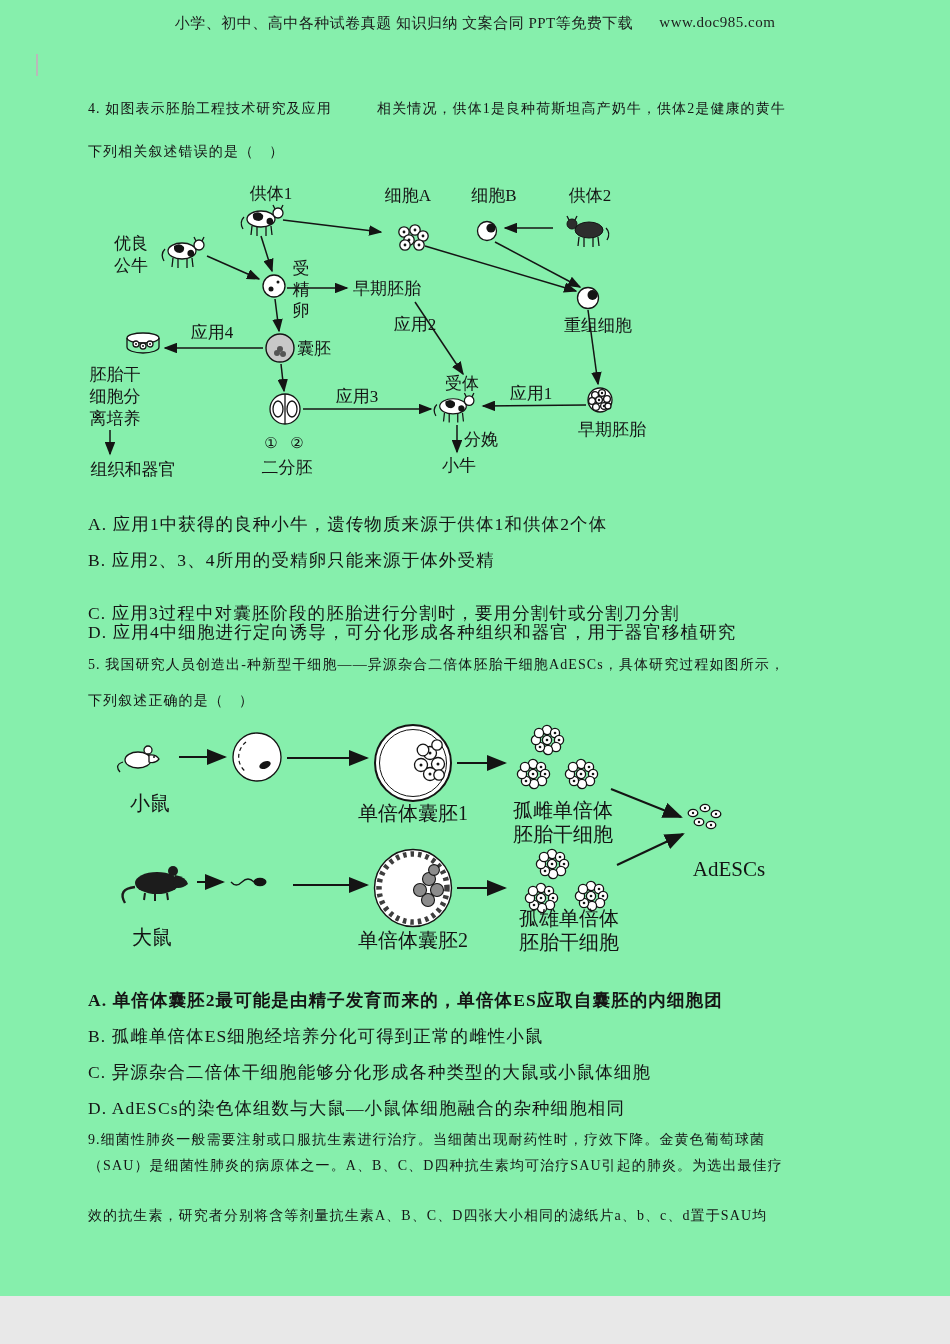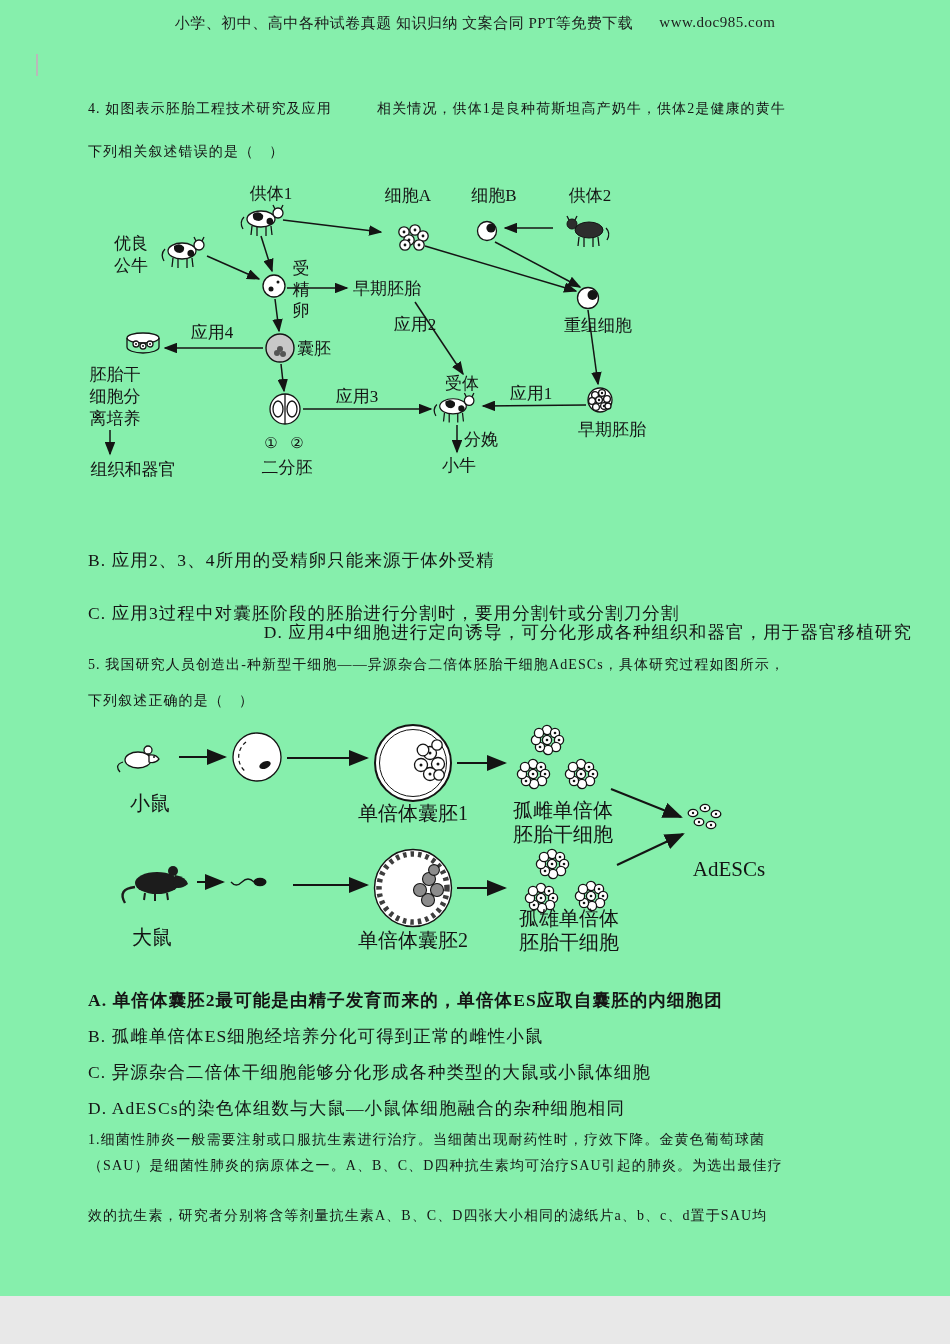--- a/index.html
+++ b/index.html
@@ -182,23 +182,24 @@
     <text x="377" y="211" class="dlabel">受体</text>
     <text x="446" y="221" class="dlabel">应用1</text>
     <text x="527" y="257" class="dlabel">早期胚胎</text>
     <text x="186" y="270" class="dlabel" style="font-size:15px">①</text>
     <text x="212" y="270" class="dlabel" style="font-size:15px">②</text>
     <text x="202" y="295" class="dlabel">二分胚</text>
     <text x="396" y="267" class="dlabel">分娩</text>
     <text x="374" y="293" class="dlabel">小牛</text>
   </svg>
 
+  <div class="opt" style="top:512px;">A. 应用1中获得的良种小牛，遗传物质来源于供体1和供体2个体</div>
   <div class="opt" style="top:548px;">B. 应用2、3、4所用的受精卵只能来源于体外受精</div>
   <div class="opt" style="top:601px;">C. 应用3过程中对囊胚阶段的胚胎进行分割时，要用分割针或分割刀分割</div>
-  <div class="opt" style="top:620px;text-align:right;">D. 应用4中细胞进行定向诱导，可分化形成各种组织和器官，用于器官移植研究</div>
+  <div class="opt" style="top:620px;">D. 应用4中细胞进行定向诱导，可分化形成各种组织和器官，用于器官移植研究</div>
 
   <div class="line" style="top:656px;">5. 我国研究人员创造出-种新型干细胞——异源杂合二倍体胚胎干细胞AdESCs，具体研究过程如图所示，</div>
   <div class="line" style="top:692px;">下列叙述正确的是（　）</div>
 
   <svg class="dsvg" style="left:95px;top:715px;" width="690" height="258" viewBox="0 0 690 258">
     <defs>
       <g id="colony">
         <g class="shape" stroke-width="1.1">
           <circle cx="0" cy="-9" r="4.6"></circle>
             <circle cx="8" cy="-6" r="4.6"></circle>
@@ -320,18 +321,18 @@
     <text x="318" y="232" class="dlabel2">单倍体囊胚2</text>
     <text x="474" y="210" class="dlabel2">孤雄单倍体</text>
     <text x="474" y="234" class="dlabel2">胚胎干细胞</text>
   </svg>
 
   <div class="opt" style="top:988px;font-weight:bold;">A. 单倍体囊胚2最可能是由精子发育而来的，单倍体ES应取自囊胚的内细胞团</div>
   <div class="opt" style="top:1024px;">B. 孤雌单倍体ES细胞经培养分化可得到正常的雌性小鼠</div>
   <div class="opt" style="top:1060px;">C. 异源杂合二倍体干细胞能够分化形成各种类型的大鼠或小鼠体细胞</div>
   <div class="opt" style="top:1096px;">D. AdESCs的染色体组数与大鼠—小鼠体细胞融合的杂种细胞相同</div>
 
-  <div class="line" style="top:1131px;">1.细菌性肺炎一般需要注射或口服抗生素进行治疗。当细菌出现耐药性时，疗效下降。金黄色葡萄球菌</div>
+  <div class="line" style="top:1131px;">9.细菌性肺炎一般需要注射或口服抗生素进行治疗。当细菌出现耐药性时，疗效下降。金黄色葡萄球菌</div>
   <div class="line" style="top:1130px;margin-top:27px;">（SAU）是细菌性肺炎的病原体之一。A、B、C、D四种抗生素均可治疗SAU引起的肺炎。为选出最佳疗</div>
   <div class="line" style="top:1207px;">效的抗生素，研究者分别将含等剂量抗生素A、B、C、D四张大小相同的滤纸片a、b、c、d置于SAU均</div>
 
   <div class="artifact" style="left:0;top:1326px;width:335px;height:2px;"></div>
 </div>
 
 </body></html>

